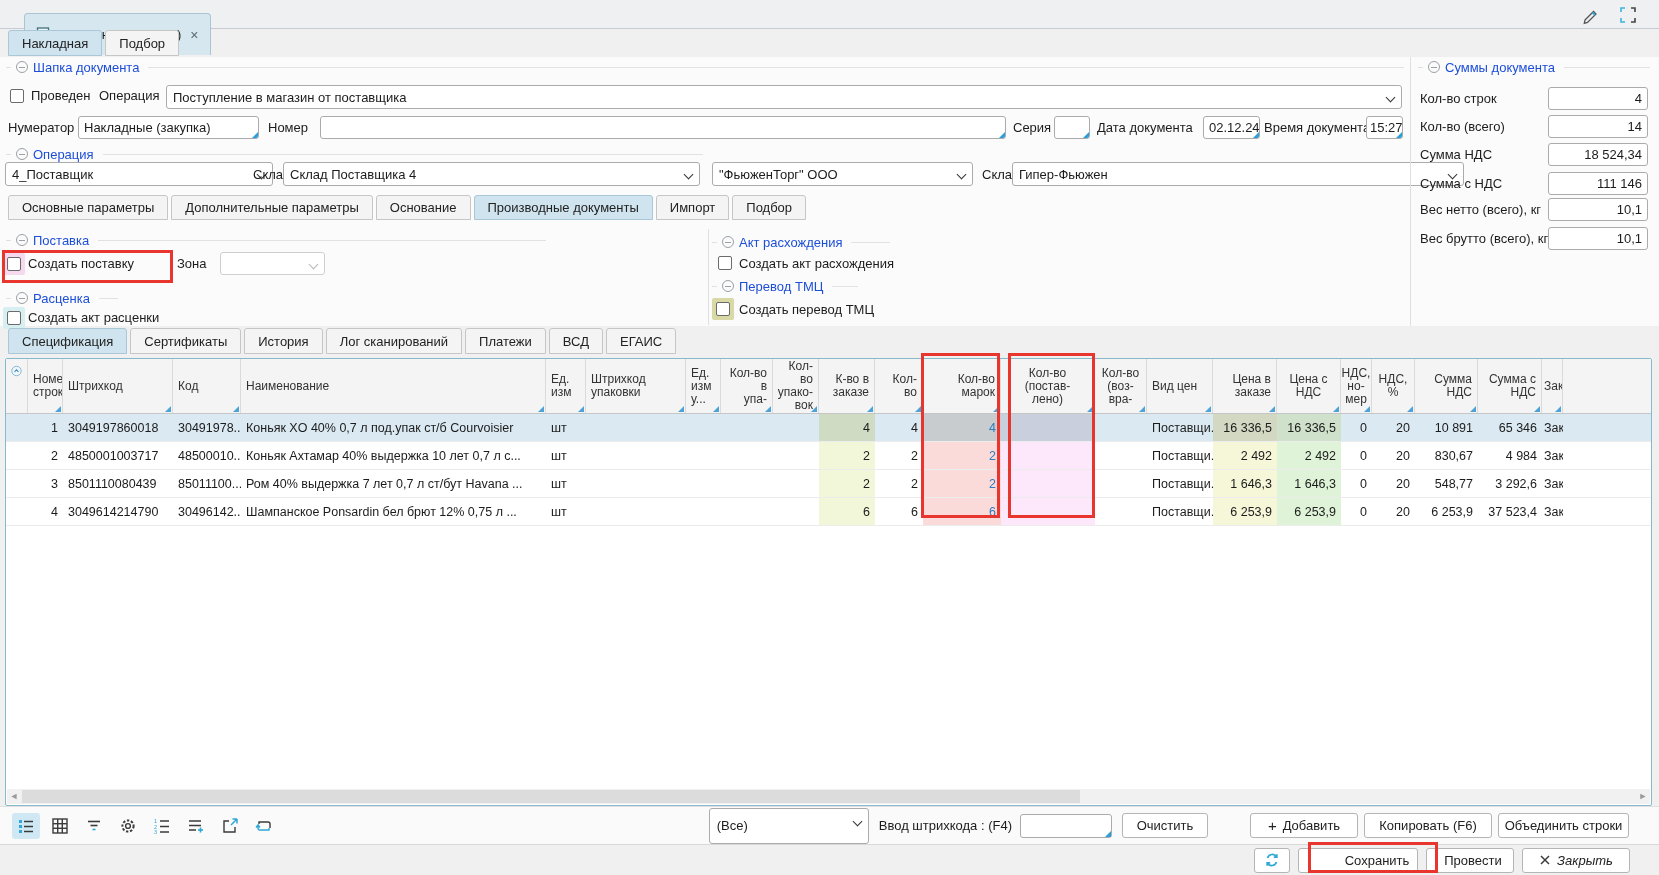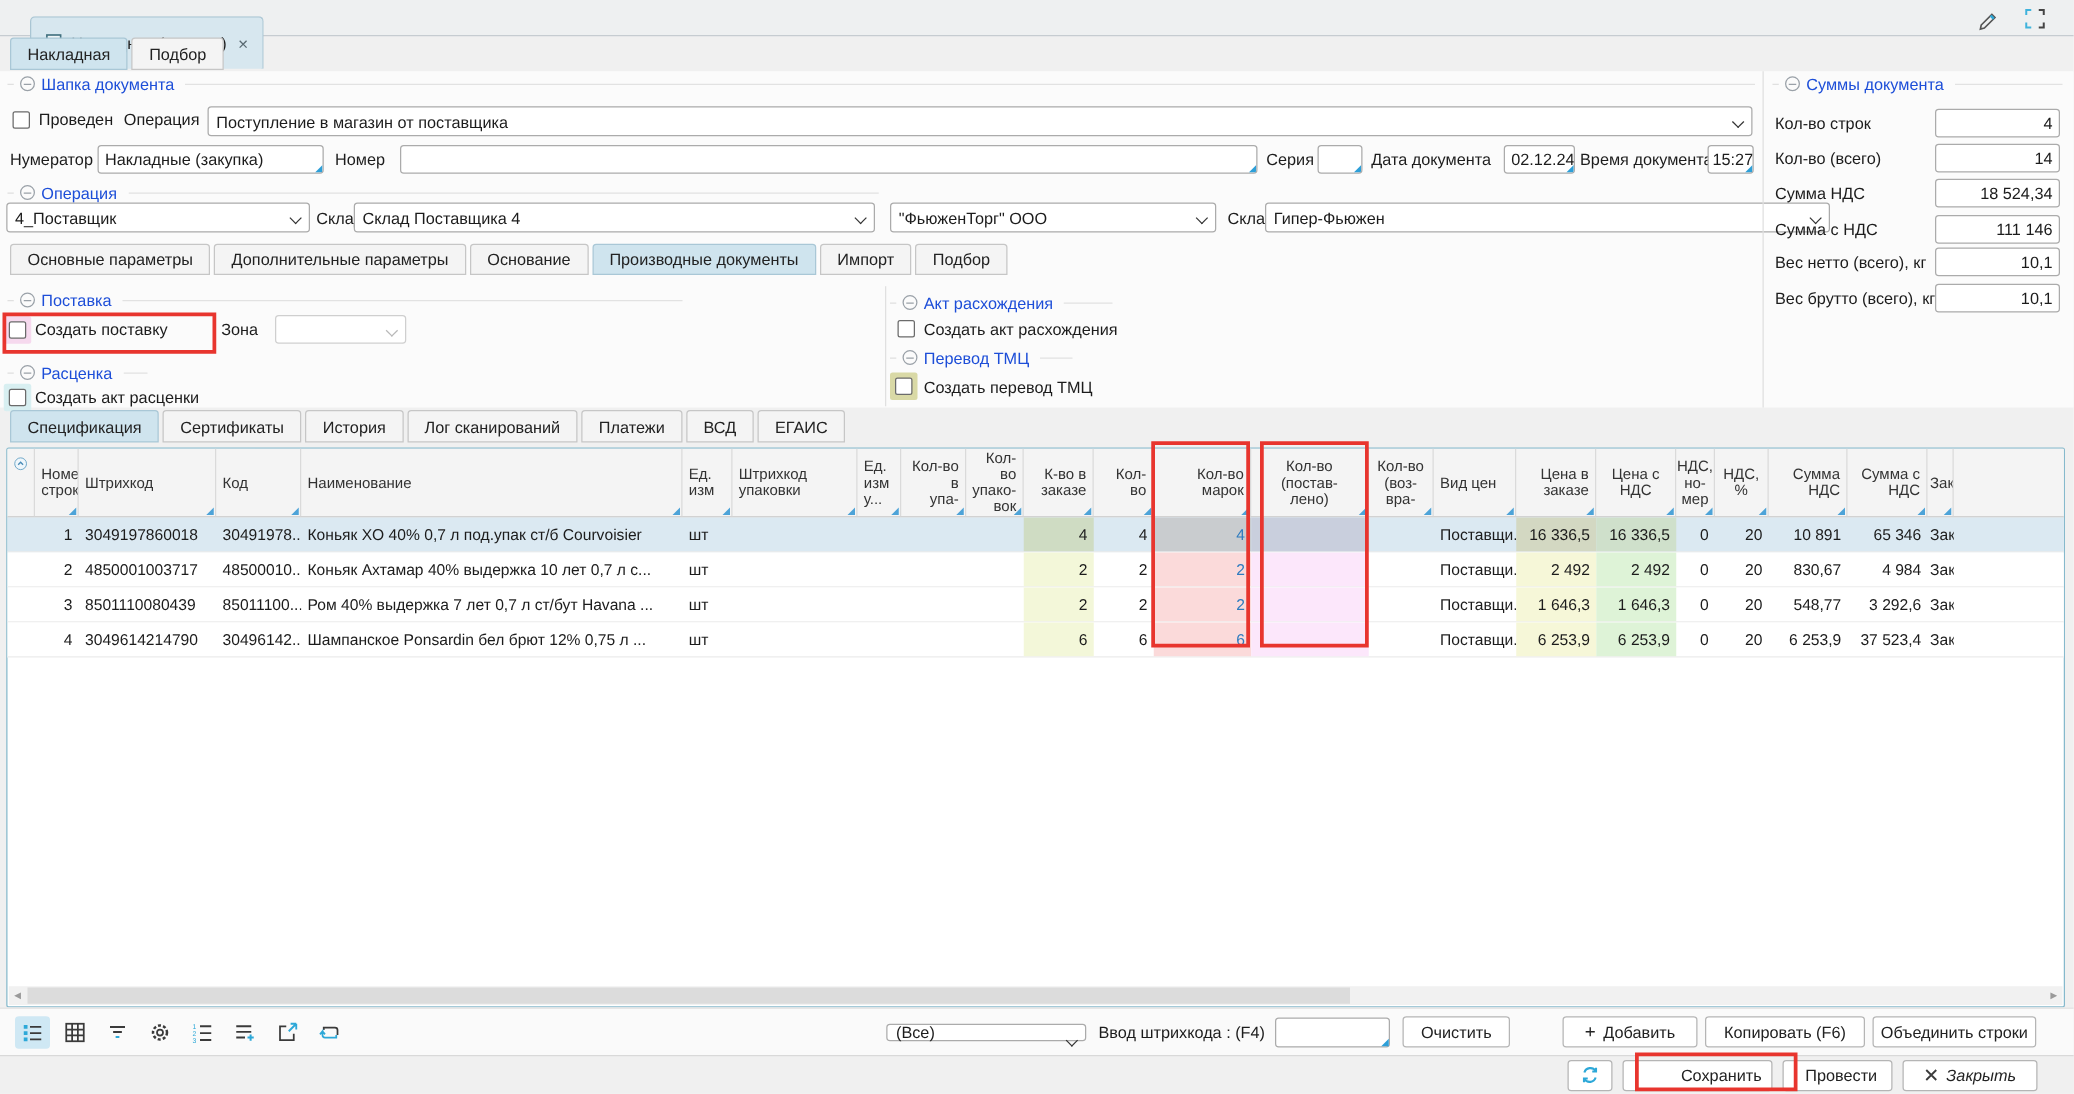--- a/index.html
+++ b/index.html
@@ -75,21 +75,21 @@
   .row .c-pvat{background:#def3d7}.row.sel .c-pvat{background:#cfe0cb}
   .hscroll { position:absolute; left:1px; right:1px; bottom:1px; height:15px; background:#f1f1f1; }
   .sb-thumb { position:absolute; left:15px; top:1px; bottom:1px; width:1058px; background:#dcdcdc; }
   .sb-arrow { position:absolute; top:2px; width:12px; color:#9a9a9a; font-size:9px; text-align:center; line-height:11px; }
 
   
   .toolbar { position:absolute; top:806px; left:0; width:1659px; height:38px; background:#fafafa; border-top:1px solid #e0e0e0; display:flex; align-items:center; padding:0 30px 0 12px; }
   .tool-btn { width:28px; height:26px; min-width:28px; display:flex; align-items:center; justify-content:center; margin-right:6px; border-radius:3px; }
   .tool-btn.active { background:#cfe8f4; }
   .btn { height:25px; background:#fff; border:1px solid #b5b5b5; border-radius:3px; display:flex; align-items:center; justify-content:center; gap:6px; padding:0 12px; white-space:nowrap; color:#222; }
-  .toolbar .select2 { position:relative; width:160px; height:14px; background:#fff; border:1px solid #ababab; border-radius:3px; display:flex; align-items:center; padding:0 22px 0 7px; margin-left:auto; }
+  .toolbar .select2 { position:relative; width:160px; height:36px; background:#fff; border:1px solid #ababab; border-radius:3px; display:flex; align-items:center; padding:0 22px 0 7px; margin-left:auto; }
   .toolbar .select2 .chev { position:absolute; right:7px; top:9px; width:7px; height:7px; border-right:1.6px solid #333; border-bottom:1.6px solid #333; transform:rotate(45deg); }
   .toolbar .flbl { margin-left:10px; white-space:nowrap; }
   .toolbar .finput { position:relative; width:92px; height:24px; background:#fff; border:1px solid #ababab; border-radius:3px; margin-left:8px; }
   .toolbar .finput::after { content:""; position:absolute; right:0; bottom:0; border-left:6px solid transparent; border-bottom:6px solid #2d9fd8; }
 
   
   .action-bar { position:absolute; top:844px; left:0; width:1659px; height:31px; background:#f0f0f0; border-top:1px solid #d9d9d9; display:flex; align-items:center; justify-content:flex-end; gap:8px; padding-right:29px; }
   .action-bar .btn.icon-only { width:36px; padding:0; }
   .action-bar .btn.save { width:120px;padding-left:44px; }
   .action-bar .btn.post { width:88px; }
@@ -172,21 +172,21 @@
     <div class="input corner" style="left:1366px;top:59px;width:37px;padding:0 3px">
         <span>15:27</span>
       </div>
 
     <div class="legend" style="left:6px;top:90px;width:697px">
       <span class="pre"></span>
         <span class="cicon"></span>
       <span>Операция</span>
         <span class="line"></span>
     </div>
-    <div class="select" style="left:5px;top:105px;width:243px">
+    <div class="select" style="left:5px;top:105px;width:268px">
       <span>4_Поставщик</span>
         <span class="chev"></span>
     </div>
     <span class="lbl" style="left:253px;top:110px">Склад</span>
     <div class="select" style="left:283px;top:105px;width:417px">
       <span>Склад Поставщика 4</span>
         <span class="chev"></span>
     </div>
 
     <div class="select" style="left:712px;top:105px;width:261px">

